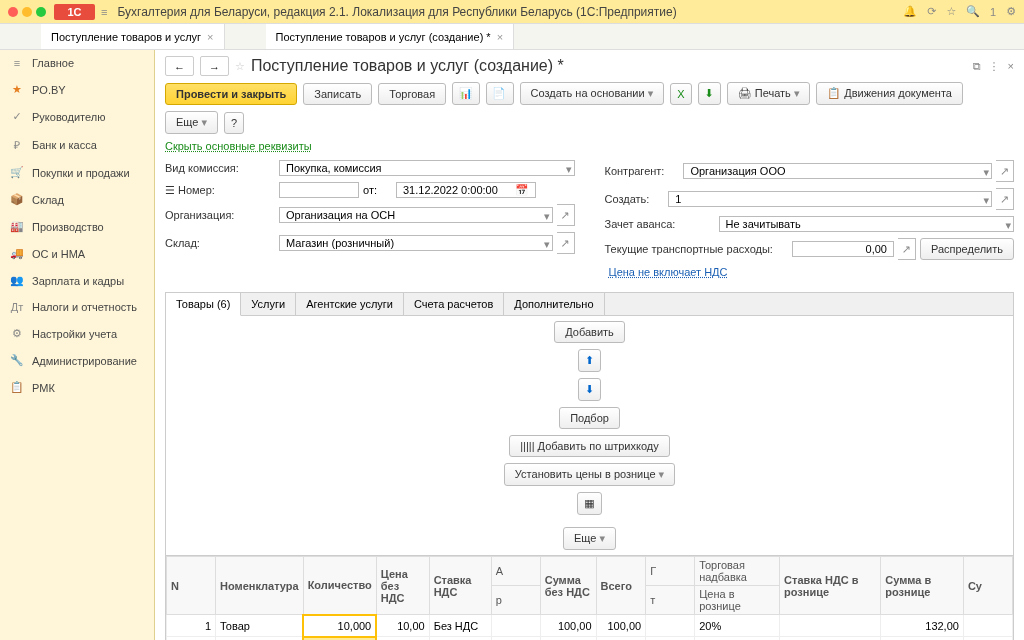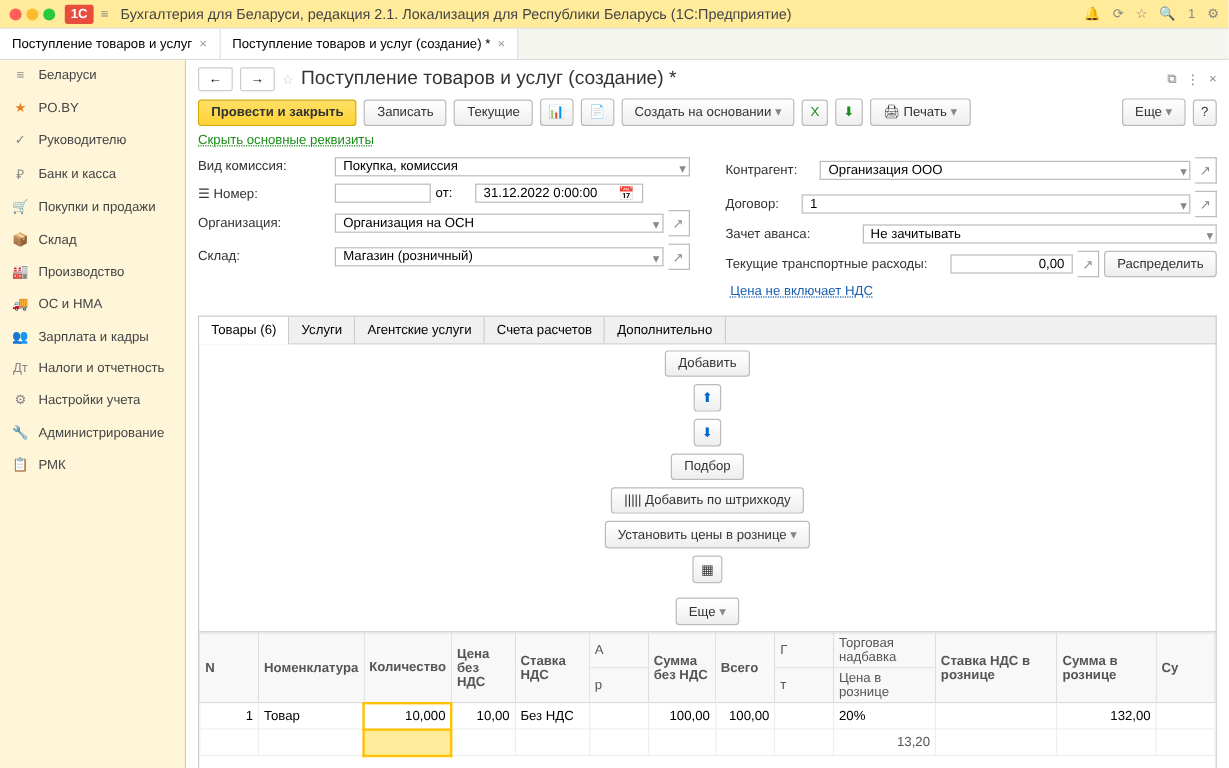--- a/index.html
+++ b/index.html
@@ -1,28 +1,28 @@
 <!DOCTYPE html>
 <html><head>
 <meta charset="utf-8">
 <style>
 * { box-sizing: border-box; margin: 0; padding: 0; font-family: Arial, sans-serif; font-size: 11px; }
 body { background: #fff; width: 1024px; height: 640px; overflow: hidden; }
 .top-bar { background: #ffeb99; height: 24px; display: flex; align-items: center; padding: 0 8px; border-bottom: 1px solid #ddd; }
 .traffic { display: flex; gap: 4px; margin-right: 8px; }
 .dot { width: 10px; height: 10px; border-radius: 50%; }
 .dot.r { background: #ff5f56; } .dot.y { background: #ffbd2e; } .dot.g { background: #27c93f; }
-.logo-1c { width: 24px; height: 16px; background: #e74c3c; color: #fff; font-weight: bold; text-align: center; line-height: 16px; border-radius: 2px; margin-right: 6px; }
+.logo-1c { width: 41px; height: 16px; background: #e74c3c; color: #fff; font-weight: bold; text-align: center; line-height: 16px; border-radius: 2px; margin-right: 6px; }
 .burger { margin-right: 10px; color: #888; }
 .app-title { color: #444; font-size: 12px; flex: 1; }
 .top-icons { display: flex; gap: 10px; color: #888; align-items: center; }
 .top-icons span { cursor: pointer; }
 
 .tab-strip { background: #f5f5f0; height: 26px; display: flex; border-bottom: 1px solid #ddd; }
-.tab { padding: 5px 10px; border-right: 1px solid #ddd; background: #fff; display: flex; align-items: center; gap: 6px; cursor: pointer; }
+.tab { padding: 5px 10px; border-right: 1px solid #ddd; background: #fff; display: flex; align-items: center; gap: 6px; cursor: pointer; margin-left: 41px; }
 .tab .x { color: #999; }
 
 .main-layout { display: flex; height: calc(640px - 50px); }
 .sidebar { width: 155px; background: #fff6d9; border-right: 1px solid #e0d090; overflow-y: auto; }
 .side-item { padding: 7px 10px; display: flex; align-items: center; gap: 8px; color: #444; cursor: pointer; }
 .side-item .icn { width: 14px; text-align: center; color: #888; }
 
 .content { flex: 1; overflow-y: auto; padding: 6px 10px; background: #fff; }
 .page-header { display: flex; align-items: center; gap: 6px; margin-bottom: 6px; }
 .nav-btn { border: 1px solid #ccc; background: #fff; padding: 3px 8px; cursor: pointer; border-radius: 2px; }
@@ -101,21 +101,21 @@
   <div class="tab">
     <span>Поступление товаров и услуг (создание) *</span>
     <span class="x">×</span>
   </div>
 </div>
 
 <div class="main-layout">
   <div class="sidebar">
     <div class="side-item">
         <span class="icn">≡</span>
-        <span>Беларуси</span>
+        <span>Главное</span>
       </div>
     <div class="side-item">
         <span class="icn" style="color:#e67e22">★</span>
         <span>PO.BY</span>
       </div>
     <div class="side-item">
         <span class="icn">✓</span>
         <span>Руководителю</span>
       </div>
     <div class="side-item">
@@ -169,27 +169,28 @@
       <div class="hdr-icons">
         <span>⧉</span>
         <span>⋮</span>
         <span>×</span>
       </div>
     </div>
 
     <div class="toolbar">
       <button class="btn primary">Провести и закрыть</button>
       <button class="btn">Записать</button>
-      <button class="btn">Текущие</button>
+      <button class="btn">Торговая</button>
       <button class="btn icon-only">📊</button>
       <button class="btn icon-only">📄</button>
       <button class="btn drop">Создать на основании</button>
       <button class="btn icon-only" style="color:#1a8c1a">X</button>
       <button class="btn icon-only" style="color:#1a8c1a">⬇</button>
       <button class="btn drop">🖨 <span>Печать</span></button>
+      <button class="btn">📋 <span>Движения документа</span></button>
       <div class="spacer"></div>
       <button class="btn drop">Еще</button>
       <button class="btn icon-only">?</button>
     </div>
 
     <span class="link-green">Скрыть основные реквизиты</span>
 
     <div class="form-grid">
       <div class="form-col">
         <div class="form-row">
@@ -228,21 +229,21 @@
       <div class="form-col">
         <div class="form-row">
           <label style="width:auto">Контрагент:</label>
           <div class="input-box sel">
               <span>Организация ООО</span>
               <span class="sel-arr">▾</span>
             </div>
           <div class="open-btn">↗</div>
         </div>
         <div class="form-row">
-          <label style="width:auto">Договор:</label>
+          <label style="width:auto">Создать:</label>
           <div class="input-box sel">
               <span>1</span>
               <span class="sel-arr">▾</span>
             </div>
           <div class="open-btn">↗</div>
         </div>
         <div class="form-row">
           <label>Зачет аванса:</label>
           <div class="input-box sel">
               <span>Не зачитывать</span>

